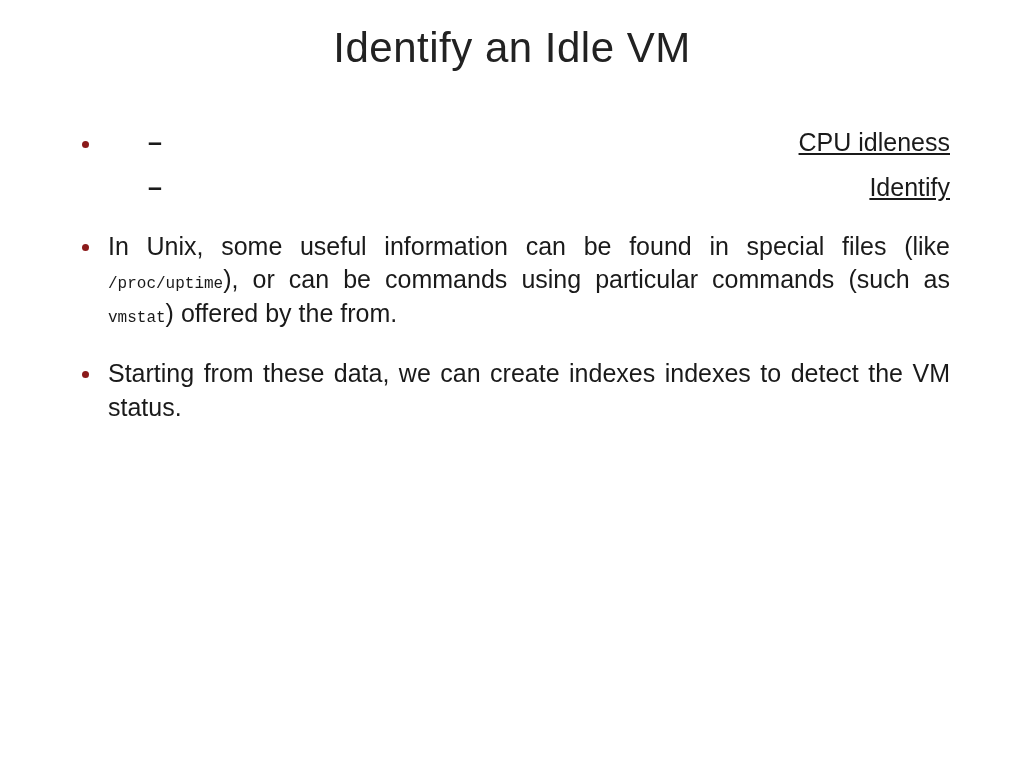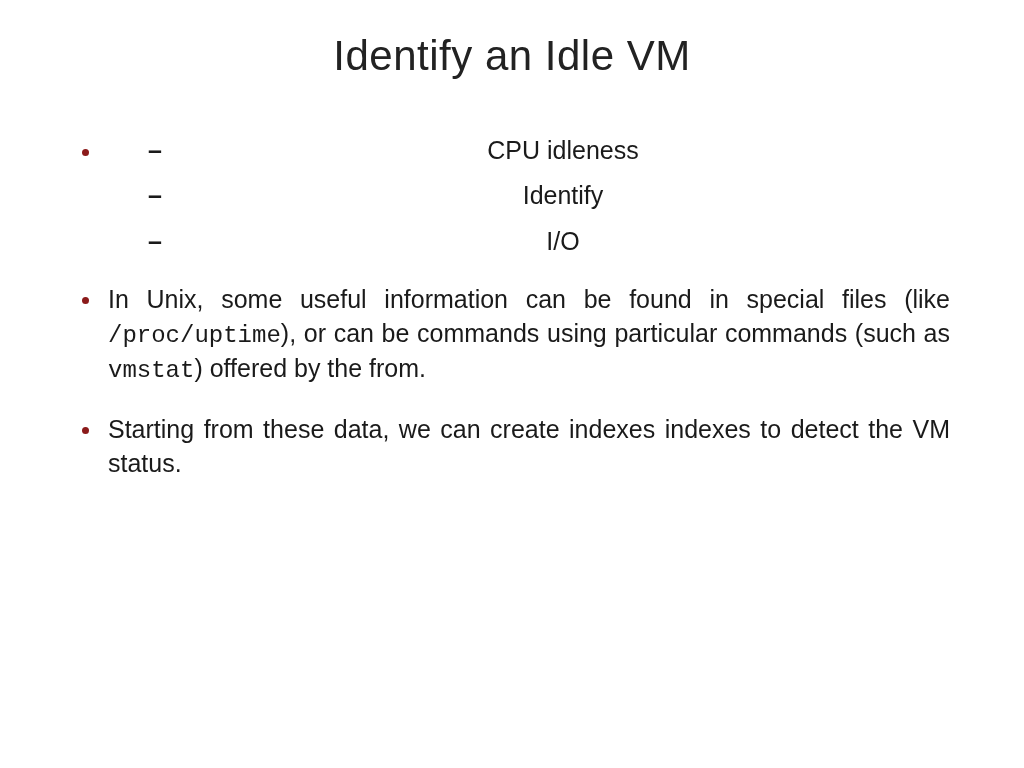--- a/index.html
+++ b/index.html
@@ -8,21 +8,21 @@
     width: 1024px;
     height: 768px;
     background: #ffffff;
     font-family: Arial, Helvetica, sans-serif;
     color: #1a1a1a;
   }
   .slide {
     width: 1024px;
     height: 768px;
     box-sizing: border-box;
-    padding: 22px 60px 40px 60px;
+    padding: 14px 60px 40px 60px;
   }
   h1.title {
     font-family: "Segoe UI", "Verdana", Arial, sans-serif;
     font-weight: 400;
     font-size: 42px;
     text-align: center;
     margin: 10px 0 55px 0;
     color: #222;
     letter-spacing: 0.5px;
   }
@@ -47,56 +47,56 @@
     top: 14px;
     width: 7px;
     height: 7px;
     border-radius: 50%;
     background: #8b1a1a;
   }
   ul.lvl2 {
     list-style: none;
     padding: 0;
     margin: 18px 0 16px 40px;
-    text-align: center;
+    text-align: right;
+    text-decoration: underline;
   }
   ul.lvl2 > li {
     position: relative;
     padding-left: 28px;
     font-size: 25px;
     line-height: 1.25;
     margin-bottom: 14px;
   }
   ul.lvl2 > li::before {
     content: "–";
     position: absolute;
     left: 0;
     top: 0;
     font-weight: bold;
     color: #1a1a1a;
   }
   .mono {
     font-family: "Courier New", Courier, monospace;
-    font-size: 24px;
+    font-size: 16px;
   }
 </style>
 </head>
 <body>
 
 <div class="slide">
 
   <h1 class="title">Identify an Idle VM</h1>
 
   <ul class="lvl1">
 
     <li>
       <ul class="lvl2">
         <li>CPU idleness</li>
         <li>Identify</li>
-        <li>I/O</li>
       </ul>
     </li>
 
     <li>
       <span>In Unix, some useful information can be found in special files (like </span><span class="mono">/proc/uptime</span><span>), or can be commands using particular commands (such as </span><span class="mono">vmstat</span><span>) offered by the from.</span>
     </li>
 
     <li>Starting from these data, we can create indexes indexes to detect the VM status.</li>
 
   </ul>

